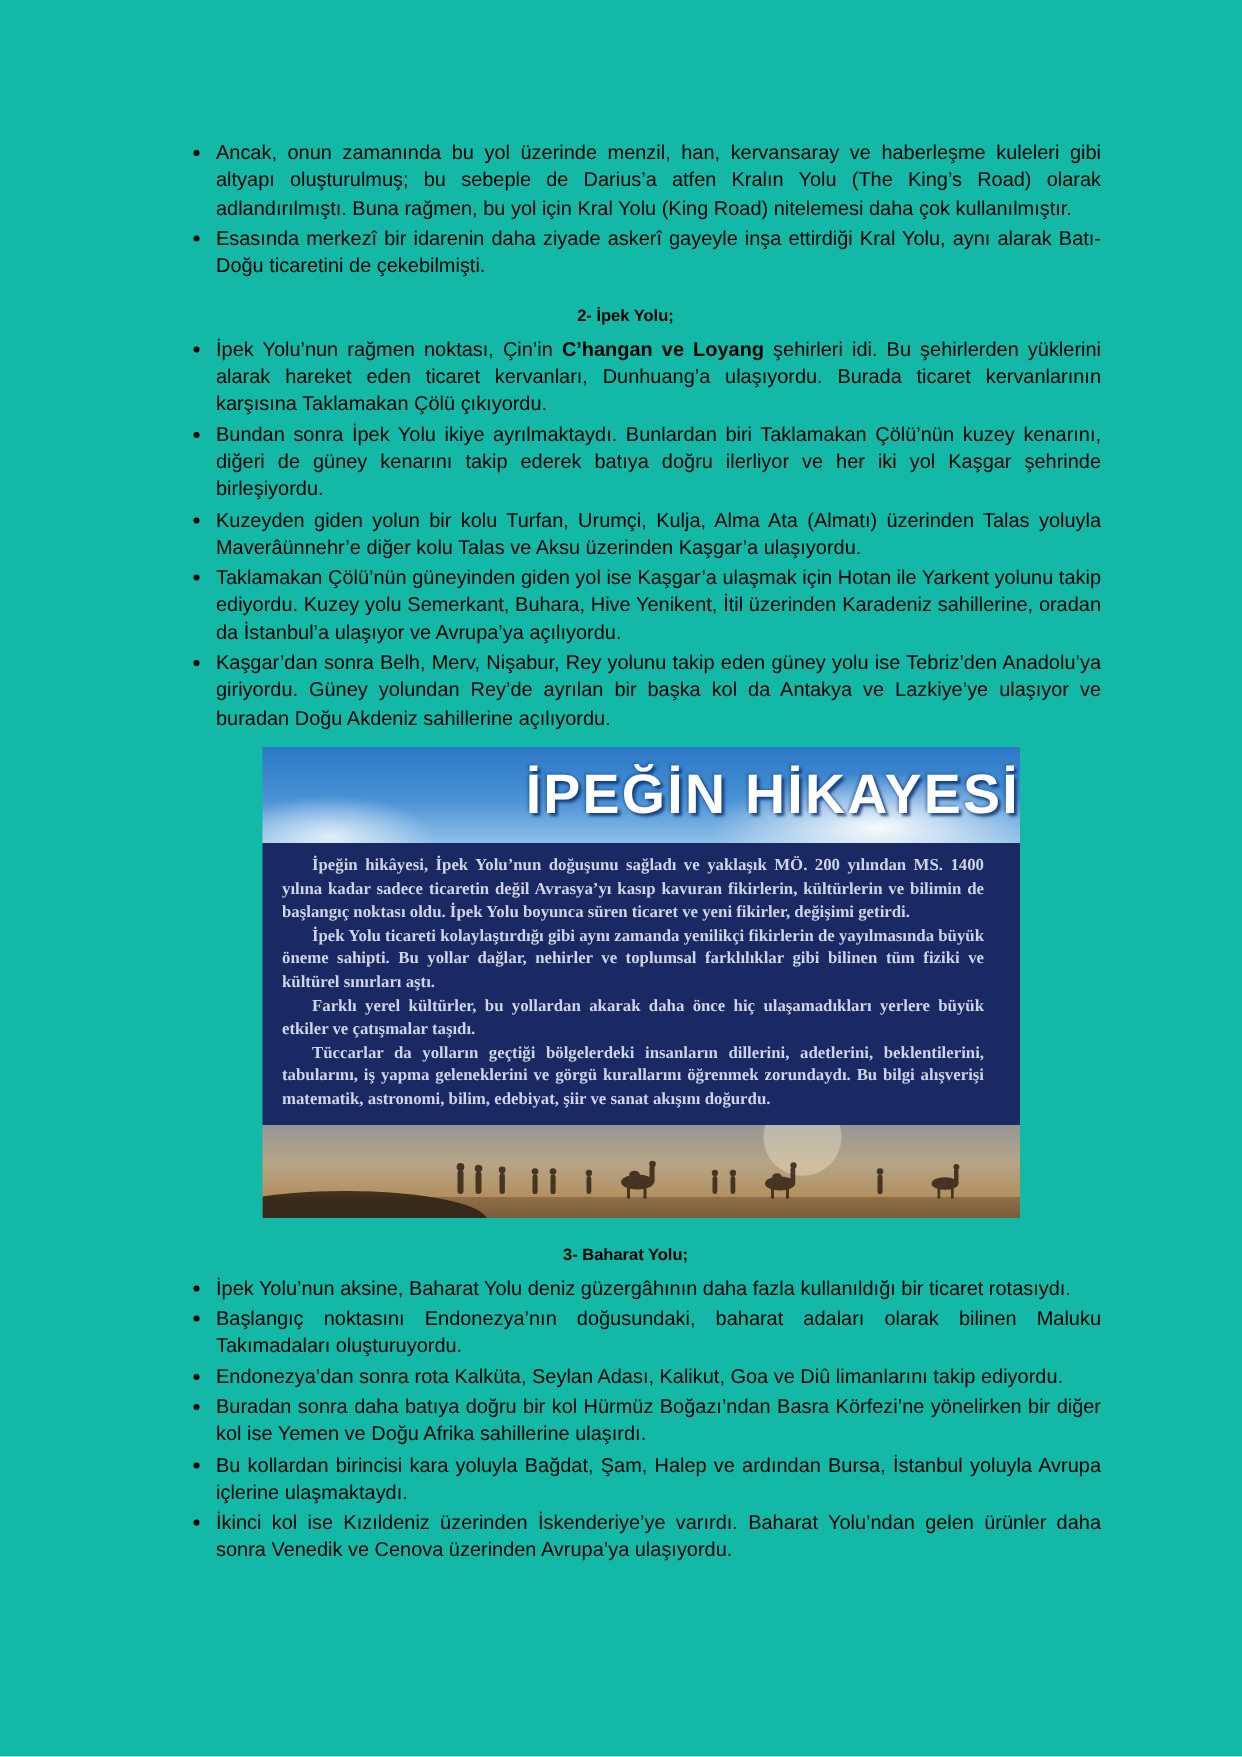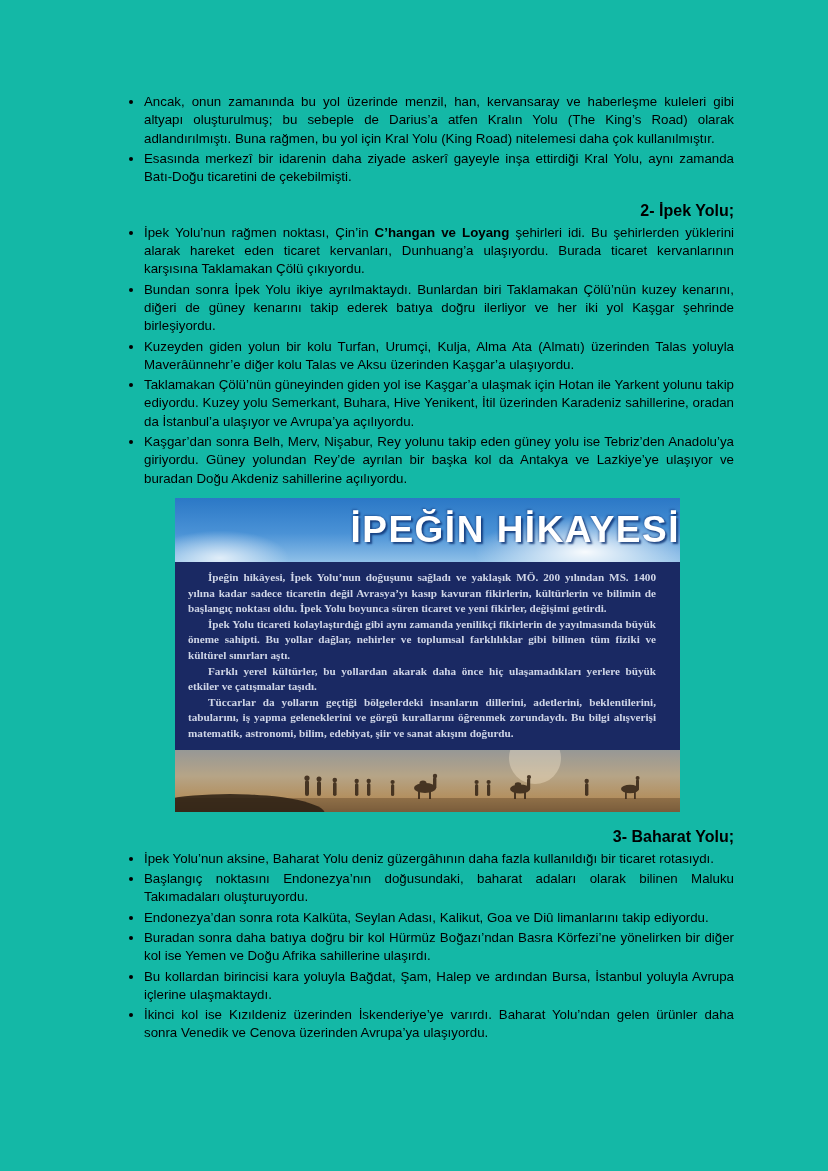--- a/index.html
+++ b/index.html
@@ -22,24 +22,24 @@
     line-height: 18.3px;
     text-align: justify;
   }
   ul.bullets {
     margin: 0;
     padding: 0 0 0 44px;
     list-style: disc;
   }
   ul.bullets li { margin: 0 0 2px 0; }
   .heading {
-    font-size: 16px;
+    font-size: 11px;
     font-weight: bold;
     margin: 16px 0 3px 0;
-    text-align: right;
+    text-align: center;
   }
   .bold { font-weight: bold; }
 
   
   .story-image {
     width: 505px;
     margin: 10px 0 12px 75px;
   }
   .sky {
     position: relative;
@@ -103,21 +103,21 @@
   }
 </style>
 </head>
 <body>
 
 <div class="page">
   <div class="content">
 
     <ul class="bullets">
       <li>Ancak, onun zamanında bu yol üzerinde menzil, han, kervansaray ve haberleşme kuleleri gibi altyapı oluşturulmuş; bu sebeple de Darius’a atfen Kralın Yolu (The King’s Road) olarak adlandırılmıştı. Buna rağmen, bu yol için Kral Yolu (King Road) nitelemesi daha çok kullanılmıştır.</li>
-      <li>Esasında merkezî bir idarenin daha ziyade askerî gayeyle inşa ettirdiği Kral Yolu, aynı zamanda Batı-Doğu ticaretini de çekebilmişti.</li>
+      <li>Esasında merkezî bir idarenin daha ziyade askerî gayeyle inşa ettirdiği Kral Yolu, aynı alarak Batı-Doğu ticaretini de çekebilmişti.</li>
     </ul>
 
     <h2 class="heading">2- İpek Yolu;</h2>
 
     <ul class="bullets">
       <li><span>İpek Yolu’nun rağmen noktası, Çin’in </span><span class="bold">C’hangan ve Loyang</span><span> şehirleri idi. Bu şehirlerden yüklerini alarak hareket eden ticaret kervanları, Dunhuang’a ulaşıyordu. Burada ticaret kervanlarının karşısına Taklamakan Çölü çıkıyordu.</span></li>
       <li>Bundan sonra İpek Yolu ikiye ayrılmaktaydı. Bunlardan biri Taklamakan Çölü’nün kuzey kenarını, diğeri de güney kenarını takip ederek batıya doğru ilerliyor ve her iki yol Kaşgar şehrinde birleşiyordu.</li>
       <li>Kuzeyden giden yolun bir kolu Turfan, Urumçi, Kulja, Alma Ata (Almatı) üzerinden Talas yoluyla Maverâünnehr’e diğer kolu Talas ve Aksu üzerinden Kaşgar’a ulaşıyordu.</li>
       <li>Taklamakan Çölü’nün güneyinden giden yol ise Kaşgar’a ulaşmak için Hotan ile Yarkent yolunu takip ediyordu. Kuzey yolu Semerkant, Buhara, Hive Yenikent, İtil üzerinden Karadeniz sahillerine, oradan da İstanbul’a ulaşıyor ve Avrupa’ya açılıyordu.</li>
       <li>Kaşgar’dan sonra Belh, Merv, Nişabur, Rey yolunu takip eden güney yolu ise Tebriz’den Anadolu’ya giriyordu. Güney yolundan Rey’de ayrılan bir başka kol da Antakya ve Lazkiye’ye ulaşıyor ve buradan Doğu Akdeniz sahillerine açılıyordu.</li>

